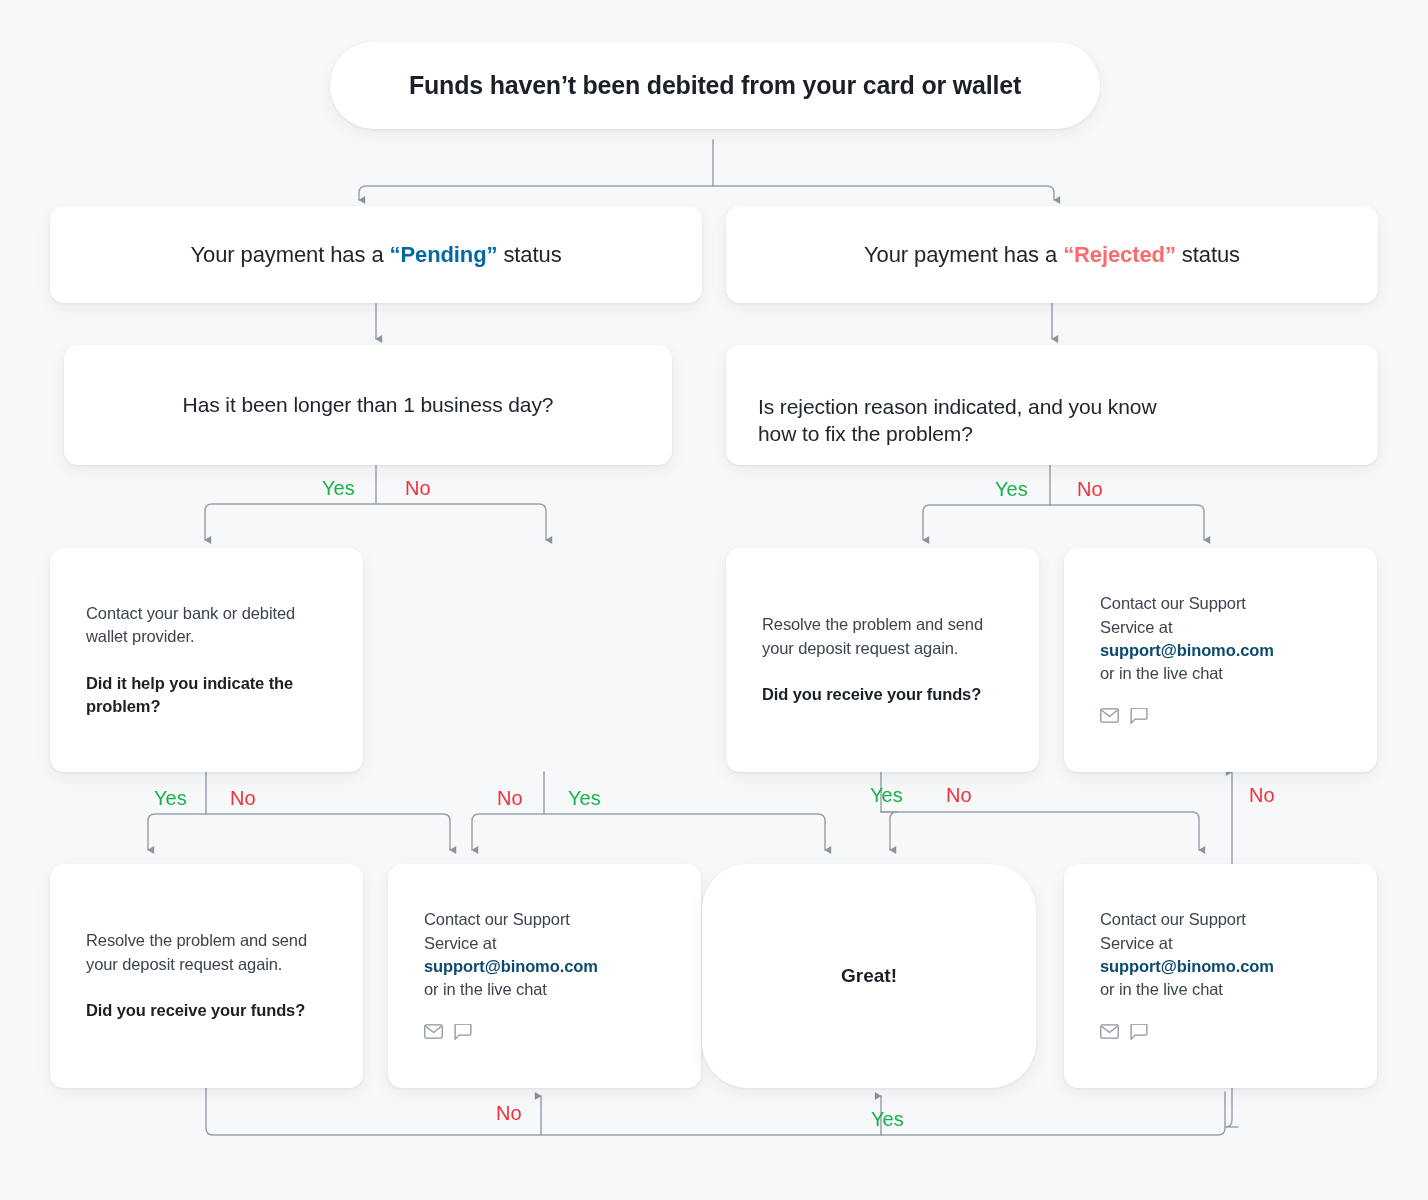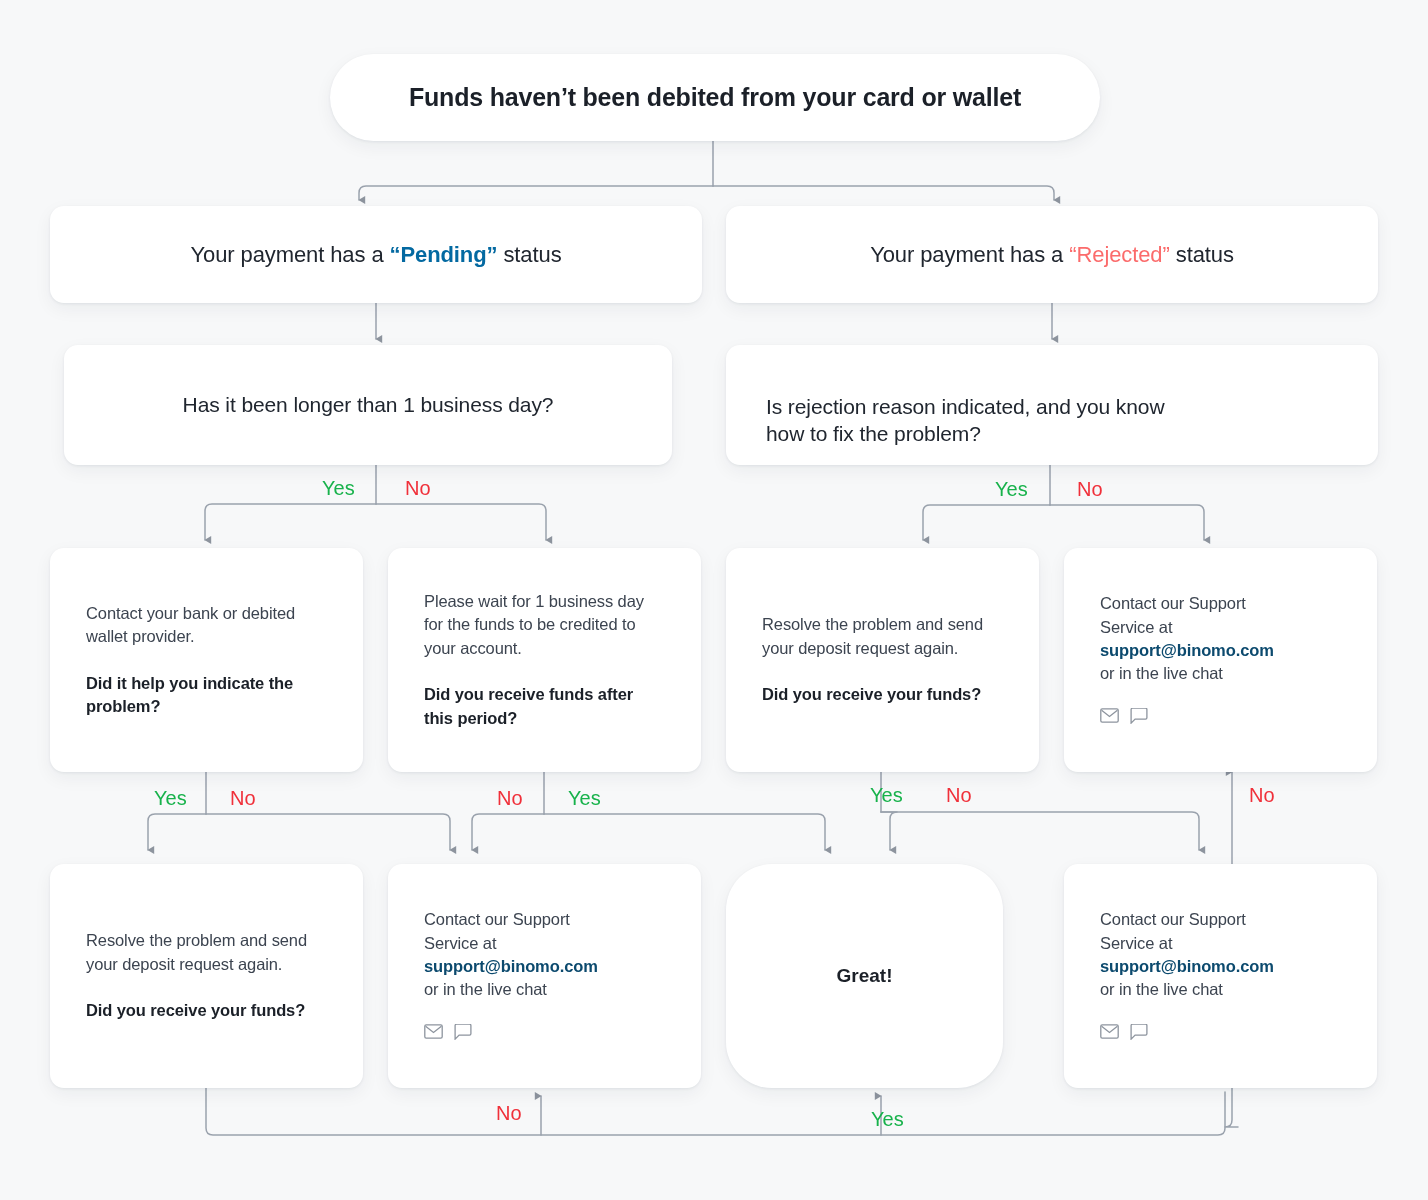--- a/index.html
+++ b/index.html
@@ -148,60 +148,54 @@
 
       <path d="M1232,1086 L1232,1120 Q1232,1127 1225,1127 L1238,1127"></path>
       <path d="M1232,866 L1232,780 L1232,772" marker-end="url(#arrowUp)"></path>
 
       <path d="M206,1086 L206,1128 Q206,1135 213,1135 L1218,1135 Q1225,1135 1225,1128 L1225,1092"></path>
       <path d="M541,1135 L541,1096" marker-end="url(#arrowUp)"></path>
       <path d="M881,1135 L881,1096" marker-end="url(#arrowUp)"></path>
     </g>
   </svg>
 
-  <div class="node pill center" style="left:330px; top:54px; width:770px; height:87px;">
+  <div class="node pill center" style="left:330px; top:42px; width:770px; height:87px;">
     <div class="title-text">Funds haven’t been debited from your card or wallet</div>
   </div>
 
   <div class="node center" style="left:50px; top:206px; width:652px; height:97px;">
     <div class="status-text">
       <span>Your payment has a </span><span style="color:#0369a1;font-weight:bold;">“Pending”</span><span> status</span>
     </div>
   </div>
 
   <div class="node center" style="left:726px; top:206px; width:652px; height:97px;">
     <div class="status-text">
-      <span>Your payment has a </span><span style="color:#fb6b6b;font-weight:normal;">“Rejected”</span><span> status</span>
+      <span>Your payment has a </span><span style="color:#fb6b6b;font-weight:bold;">“Rejected”</span><span> status</span>
     </div>
   </div>
 
   <div class="node center" style="left:64px; top:345px; width:608px; height:120px;">
     <div class="question-text q-pad">Has it been longer than 1 business day?</div>
   </div>
 
   <div class="node left" style="left:726px; top:345px; width:652px; height:120px;">
-    <div class="question-text" style="padding:0 40px;margin-top:32px;">
+    <div class="question-text" style="padding:0 32px;margin-top:32px;">
       <span>Is rejection reason indicated, and you know</span><br>
       <span>how to fix the problem?</span>
     </div>
   </div>
 
   <div class="node left" style="left:50px; top:548px; width:313px; height:224px;">
     <div class="body-block">
       <div class="body-text">Contact your bank or debited wallet provider.</div>
       <div class="body-text bold">Did it help you indicate the problem?</div>
     </div>
   </div>
 
-  <div class="node left" style="left:388px; top:548px; width:313px; height:224px;">
-    <div class="body-block">
-      <div class="body-text">Please wait for 1 business day for the funds to be credited to your account.</div>
-      <div class="body-text bold">Did you receive funds after this period?</div>
-    </div>
-  </div>
 
   <div class="node left" style="left:726px; top:548px; width:313px; height:224px;">
     <div class="body-block">
       <div class="body-text">Resolve the problem and send your deposit request again.</div>
       <div class="body-text bold">Did you receive your funds?</div>
     </div>
   </div>
 
   <div class="node left" style="left:1064px; top:548px; width:313px; height:224px;">
     <div class="body-block">
@@ -251,21 +245,21 @@
         </span>
         <span>
           <svg width="18" height="16" viewBox="0 0 18 16">
               <path d="M1.1,1.5 a1.4,1.4 0 0 1 1.4,-1.4 h13 a1.4,1.4 0 0 1 1.4,1.4 v8.2 a1.4,1.4 0 0 1 -1.4,1.4 h-10.4 l-4,4 Z" fill="none" stroke="#8d949e" stroke-width="1.3"></path>
             </svg>
         </span>
       </div>
     </div>
   </div>
 
-  <div class="node soft center" style="left:726px; top:864px; width:277px; height:224px;">
+  <div class="node soft center" style="left:702px; top:864px; width:334px; height:224px;">
     <div class="great-text">Great!</div>
   </div>
 
   <div class="node left" style="left:1064px; top:864px; width:313px; height:224px;">
     <div class="body-block">
       <div class="body-text">
         <span>Contact our Support</span><br>
         <span>Service at</span><br>
         <span class="mail-link">support@binomo.com</span><br>
         <span>or in the live chat</span>

